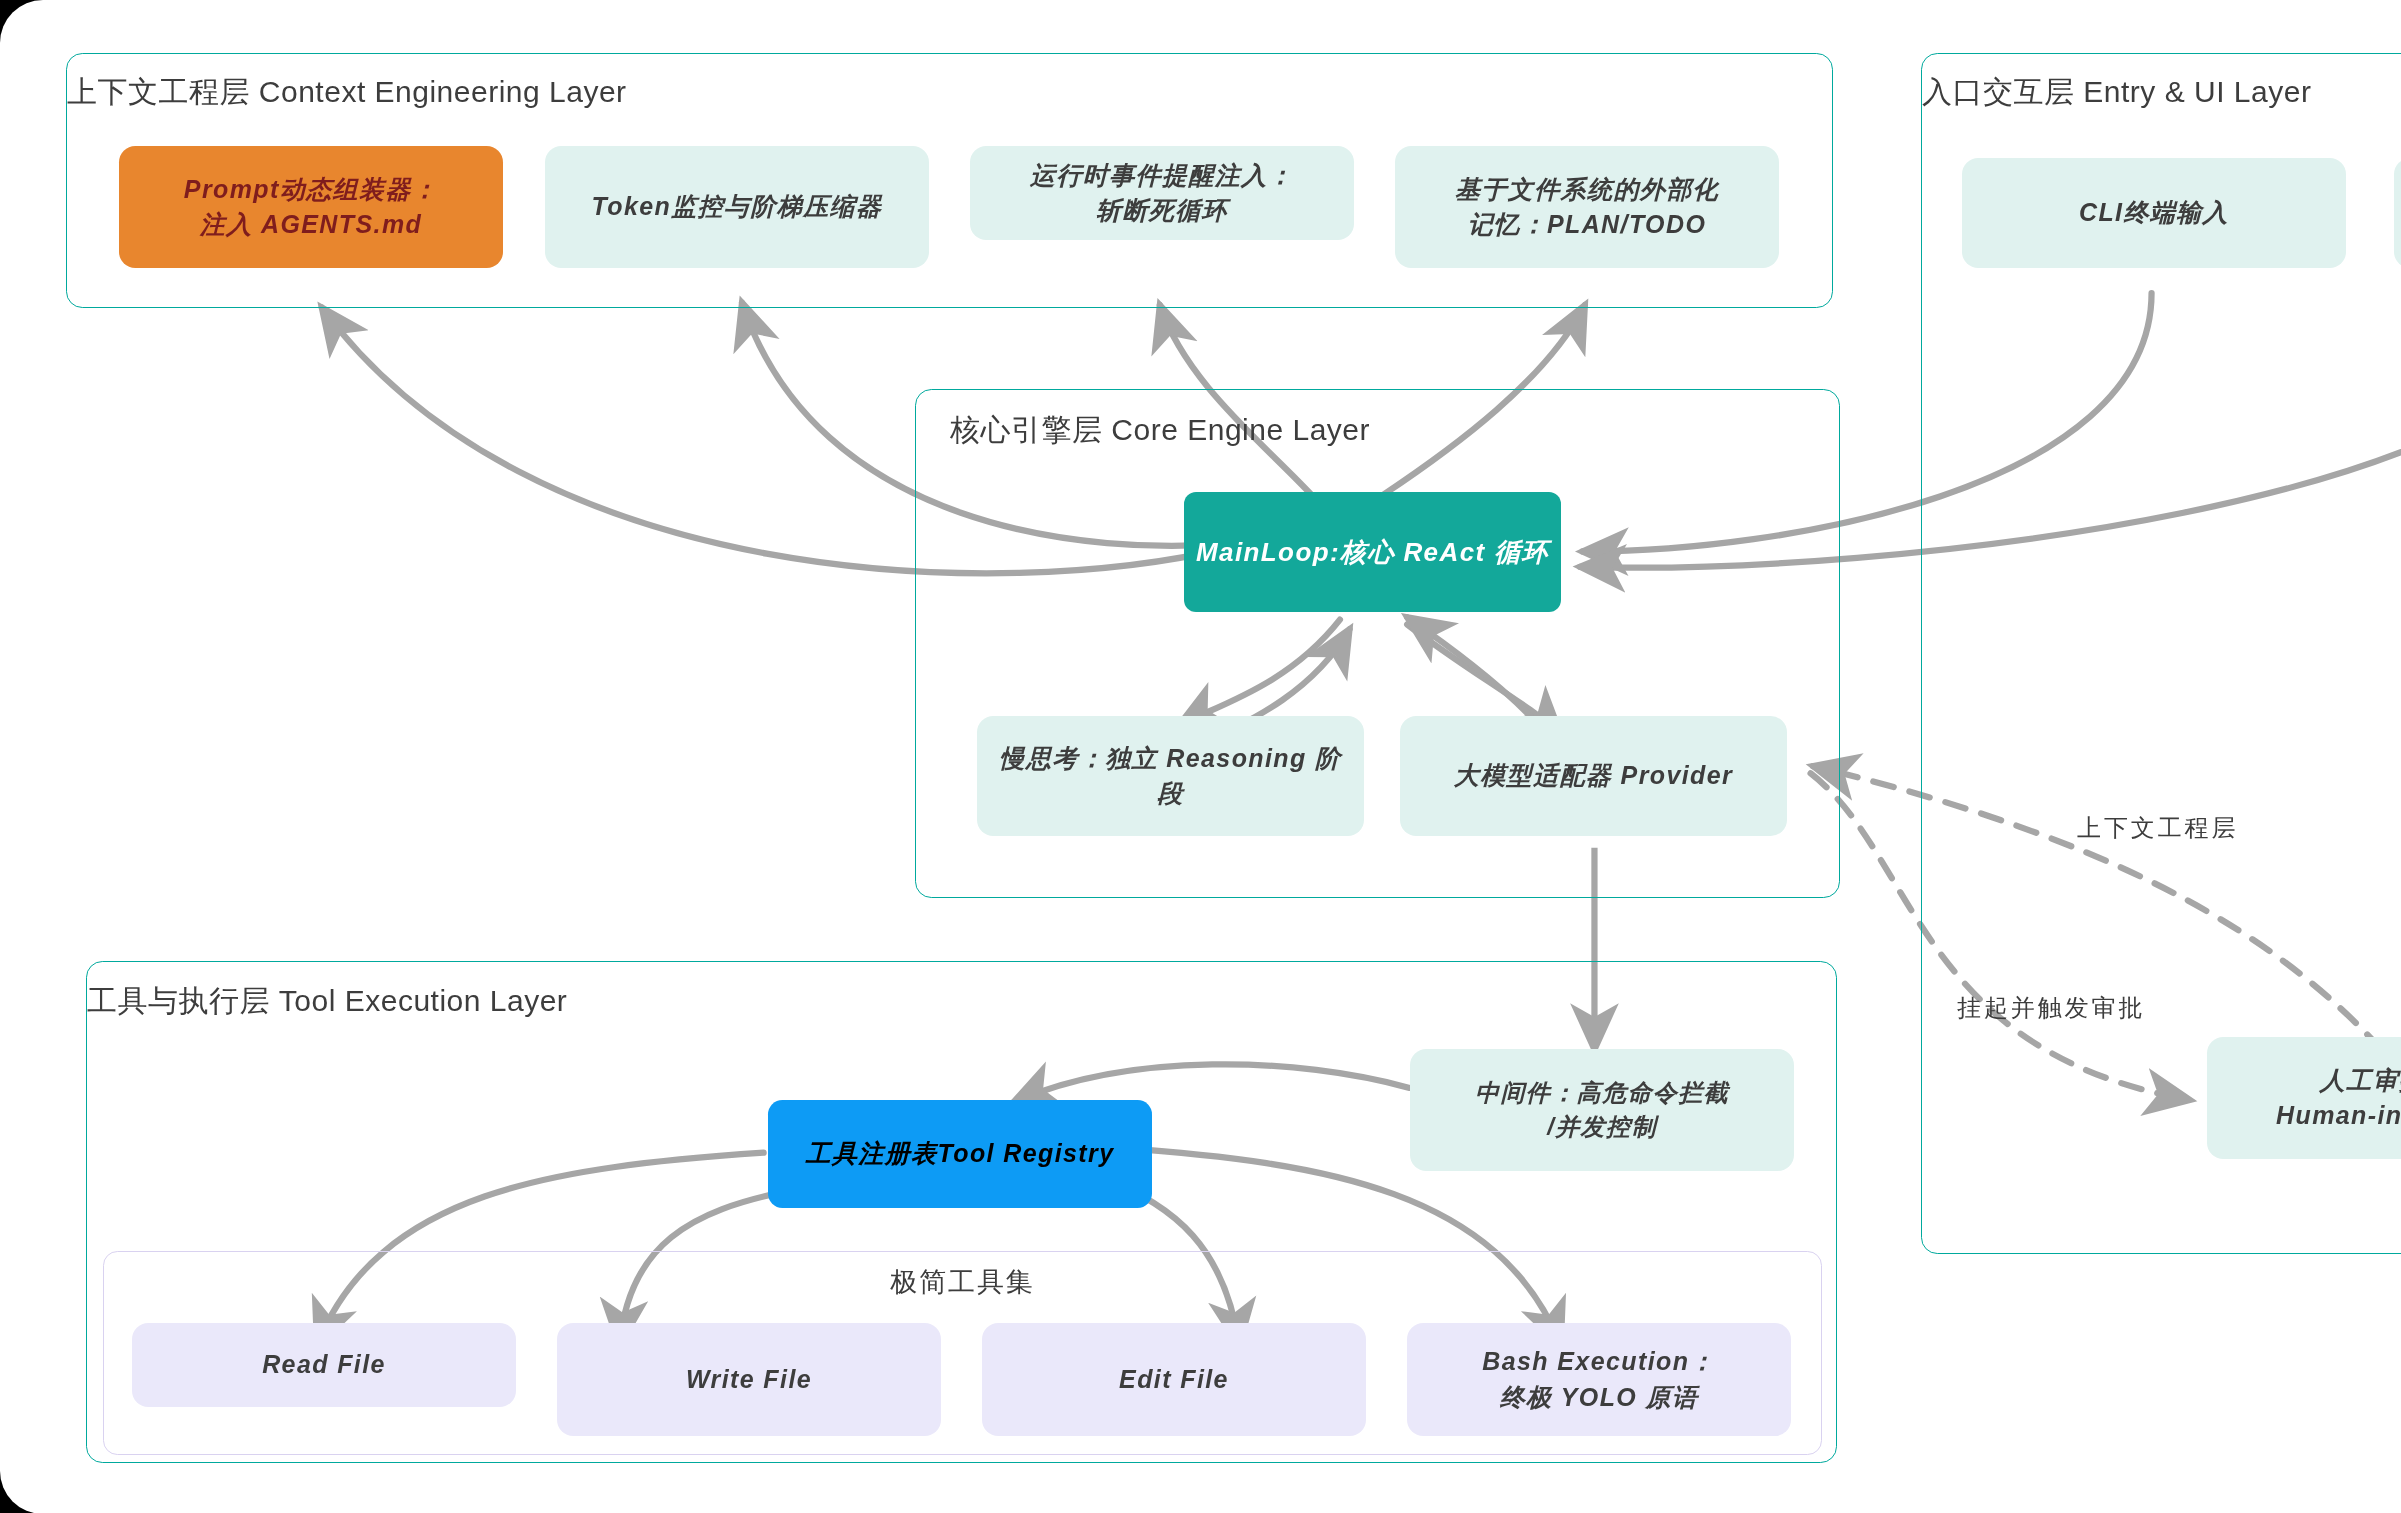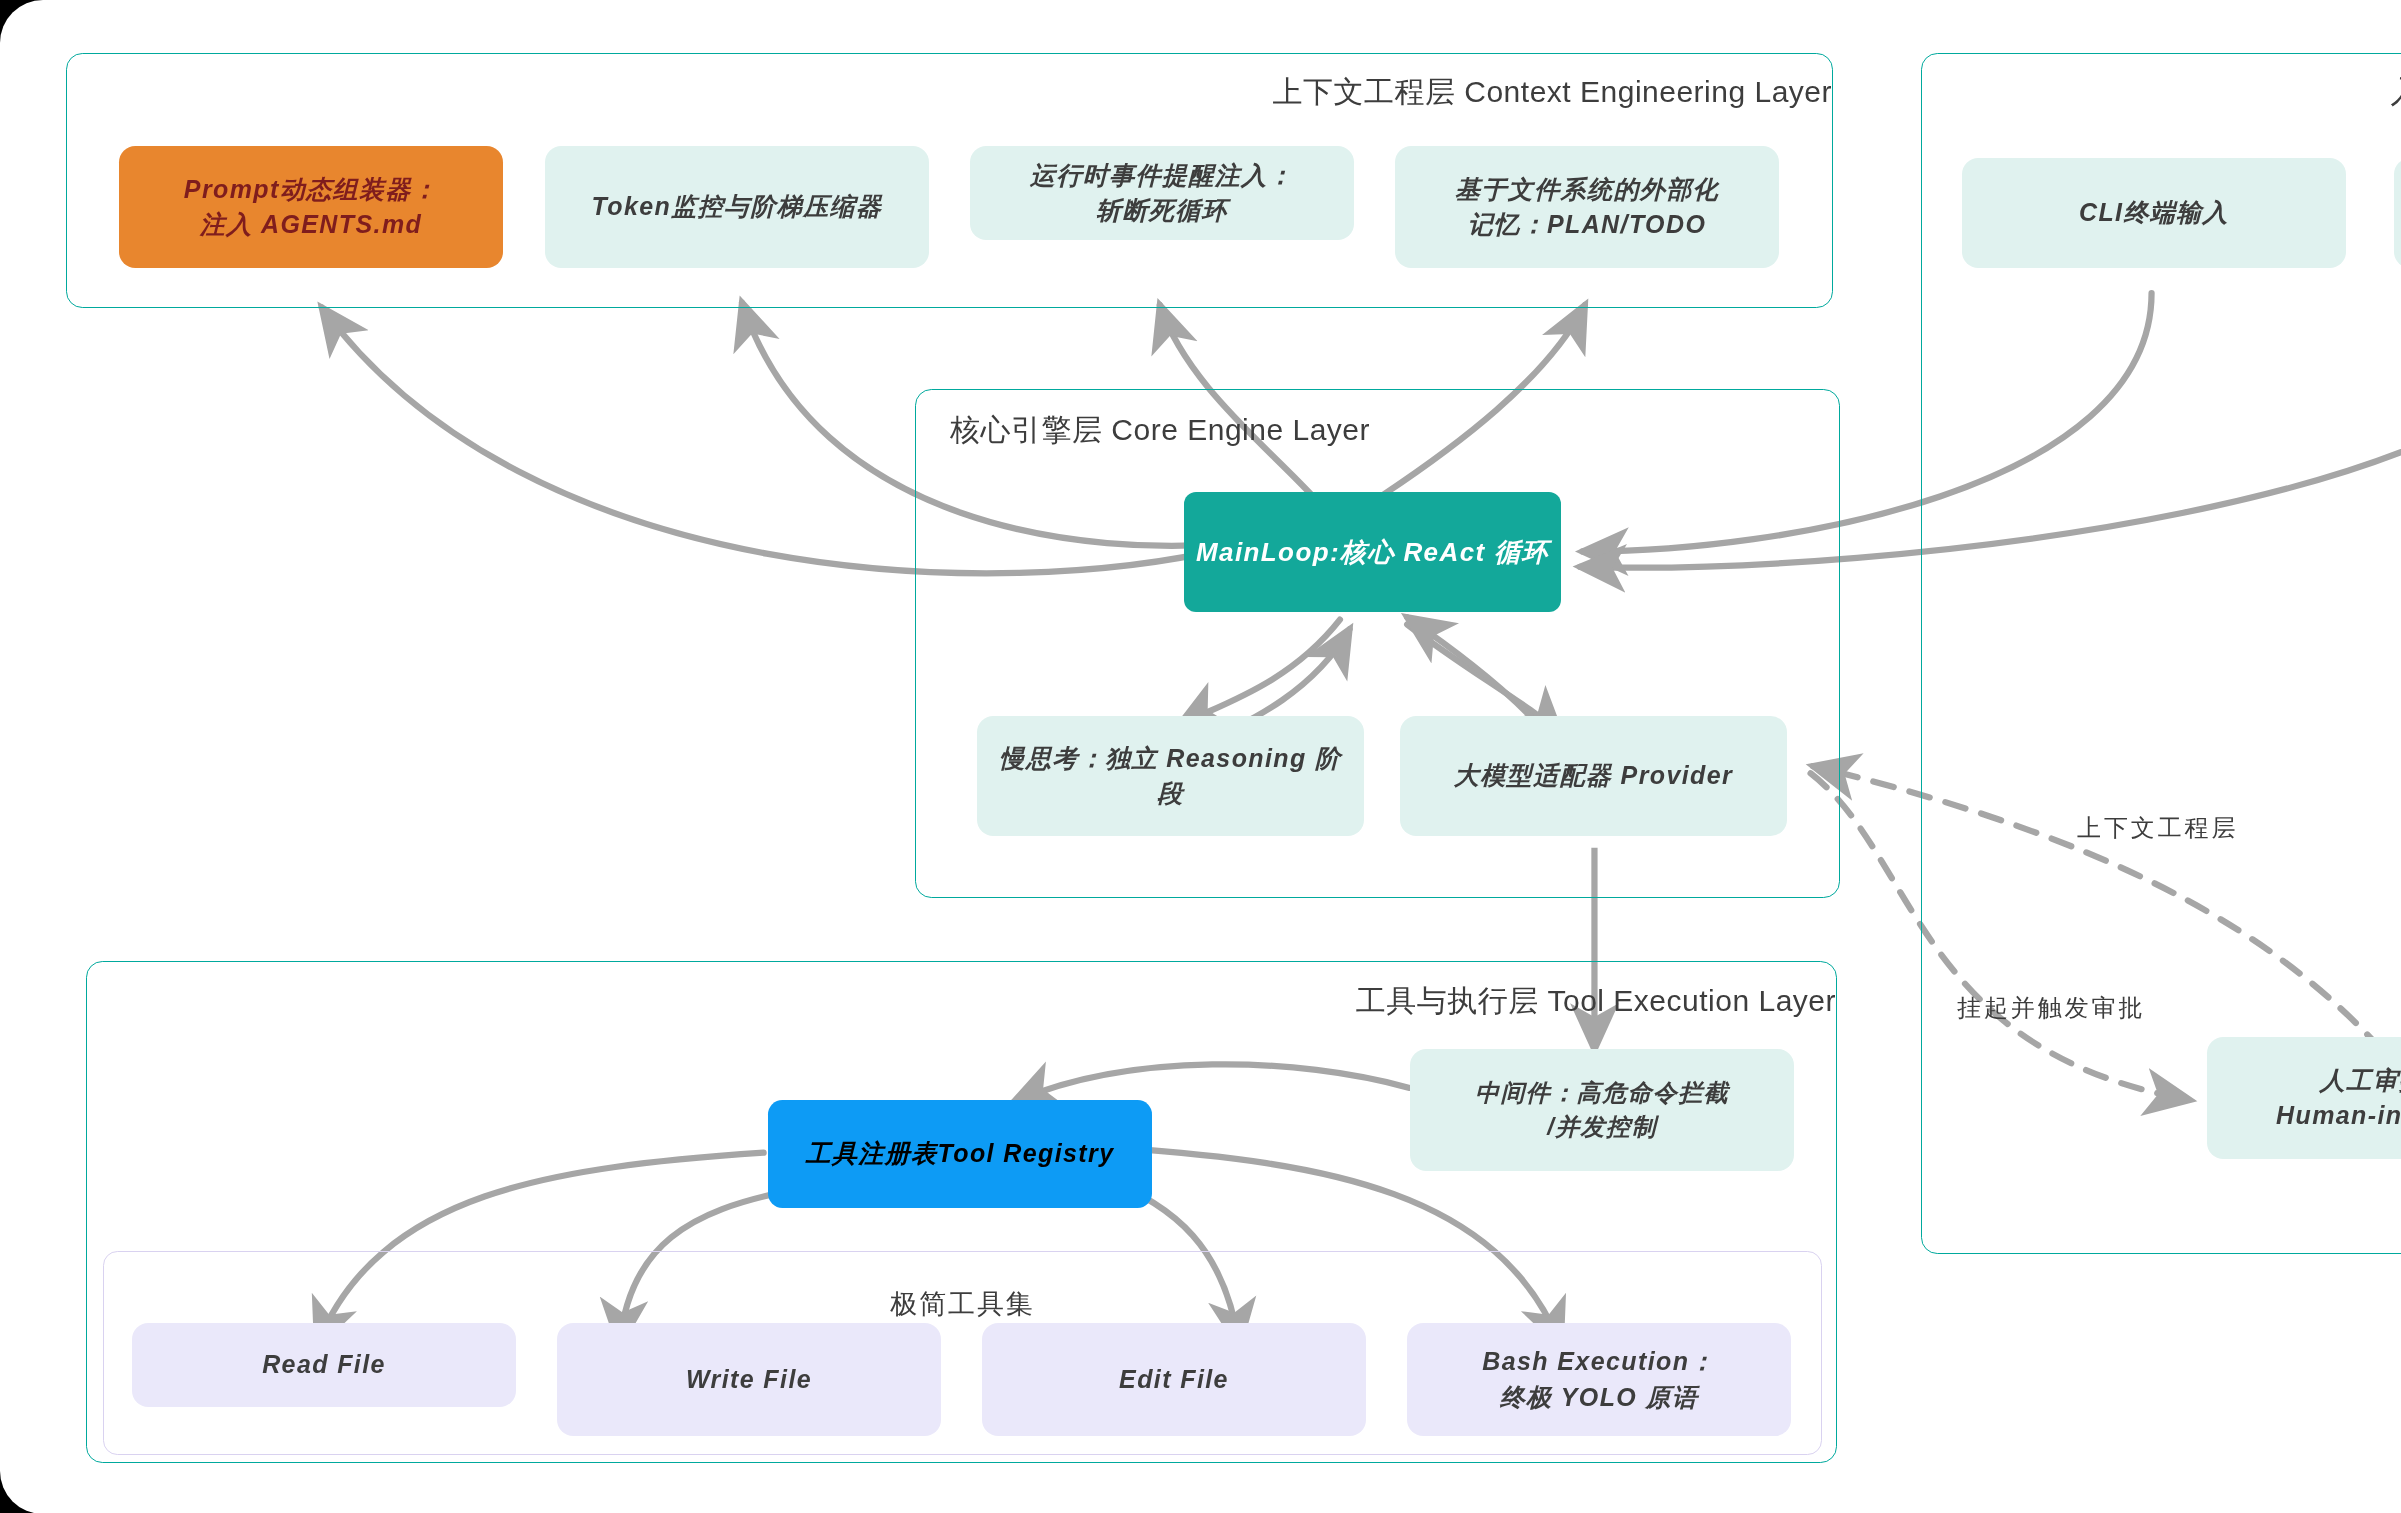--- a/index.html
+++ b/index.html
@@ -29,21 +29,21 @@
     position: absolute;
     border: 1.9px solid #00A99D;
     border-radius: 16.3px;
     background: transparent;
     box-sizing: border-box;
   }
   .layer-title {
     position: absolute;
     left: 0;
     width: 100%;
-    text-align: right;
+    text-align: left;
     color: #3d3d3d;
     font-size: 30px;
     font-weight: 400;
     letter-spacing: 0.5px;
     white-space: nowrap;
   }
   .layer-title.left-align {
     text-align: left;
     padding-left: 34px;
     box-sizing: border-box;
@@ -198,21 +198,21 @@
   <div class="layer" style="left:86px; top:961px; width:1751px; height:502px;">
     <div class="layer-title" style="top:19px;">工具与执行层 Tool Execution Layer</div>
   </div>
 
   <div class="node mint" style="left:1410px; top:1049px; width:384px; height:122px; font-size:24px;">中间件：高危命令拦截
 /并发控制</div>
 
   <div class="node blue" style="left:768px; top:1100px; width:384px; height:108px; font-size:25px;">工具注册表Tool Registry</div>
 
   <div class="subpanel" style="left:103px; top:1251px; width:1719px; height:204px;">
-    <div class="subpanel-title" style="top:34px;">极简工具集</div>
+    <div class="subpanel-title" style="top:12px;">极简工具集</div>
   </div>
 
   <div class="node lav" style="left:132px; top:1323px; width:384px; height:84px; font-size:25px;">Read File</div>
 
   <div class="node lav" style="left:557px; top:1323px; width:384px; height:113px; font-size:25px;">Write File</div>
 
   <div class="node lav" style="left:982px; top:1323px; width:384px; height:113px; font-size:25px;">Edit File</div>
 
   <div class="node lav" style="left:1407px; top:1323px; width:384px; height:113px; font-size:25px;">Bash Execution：
 终极 YOLO 原语</div>

